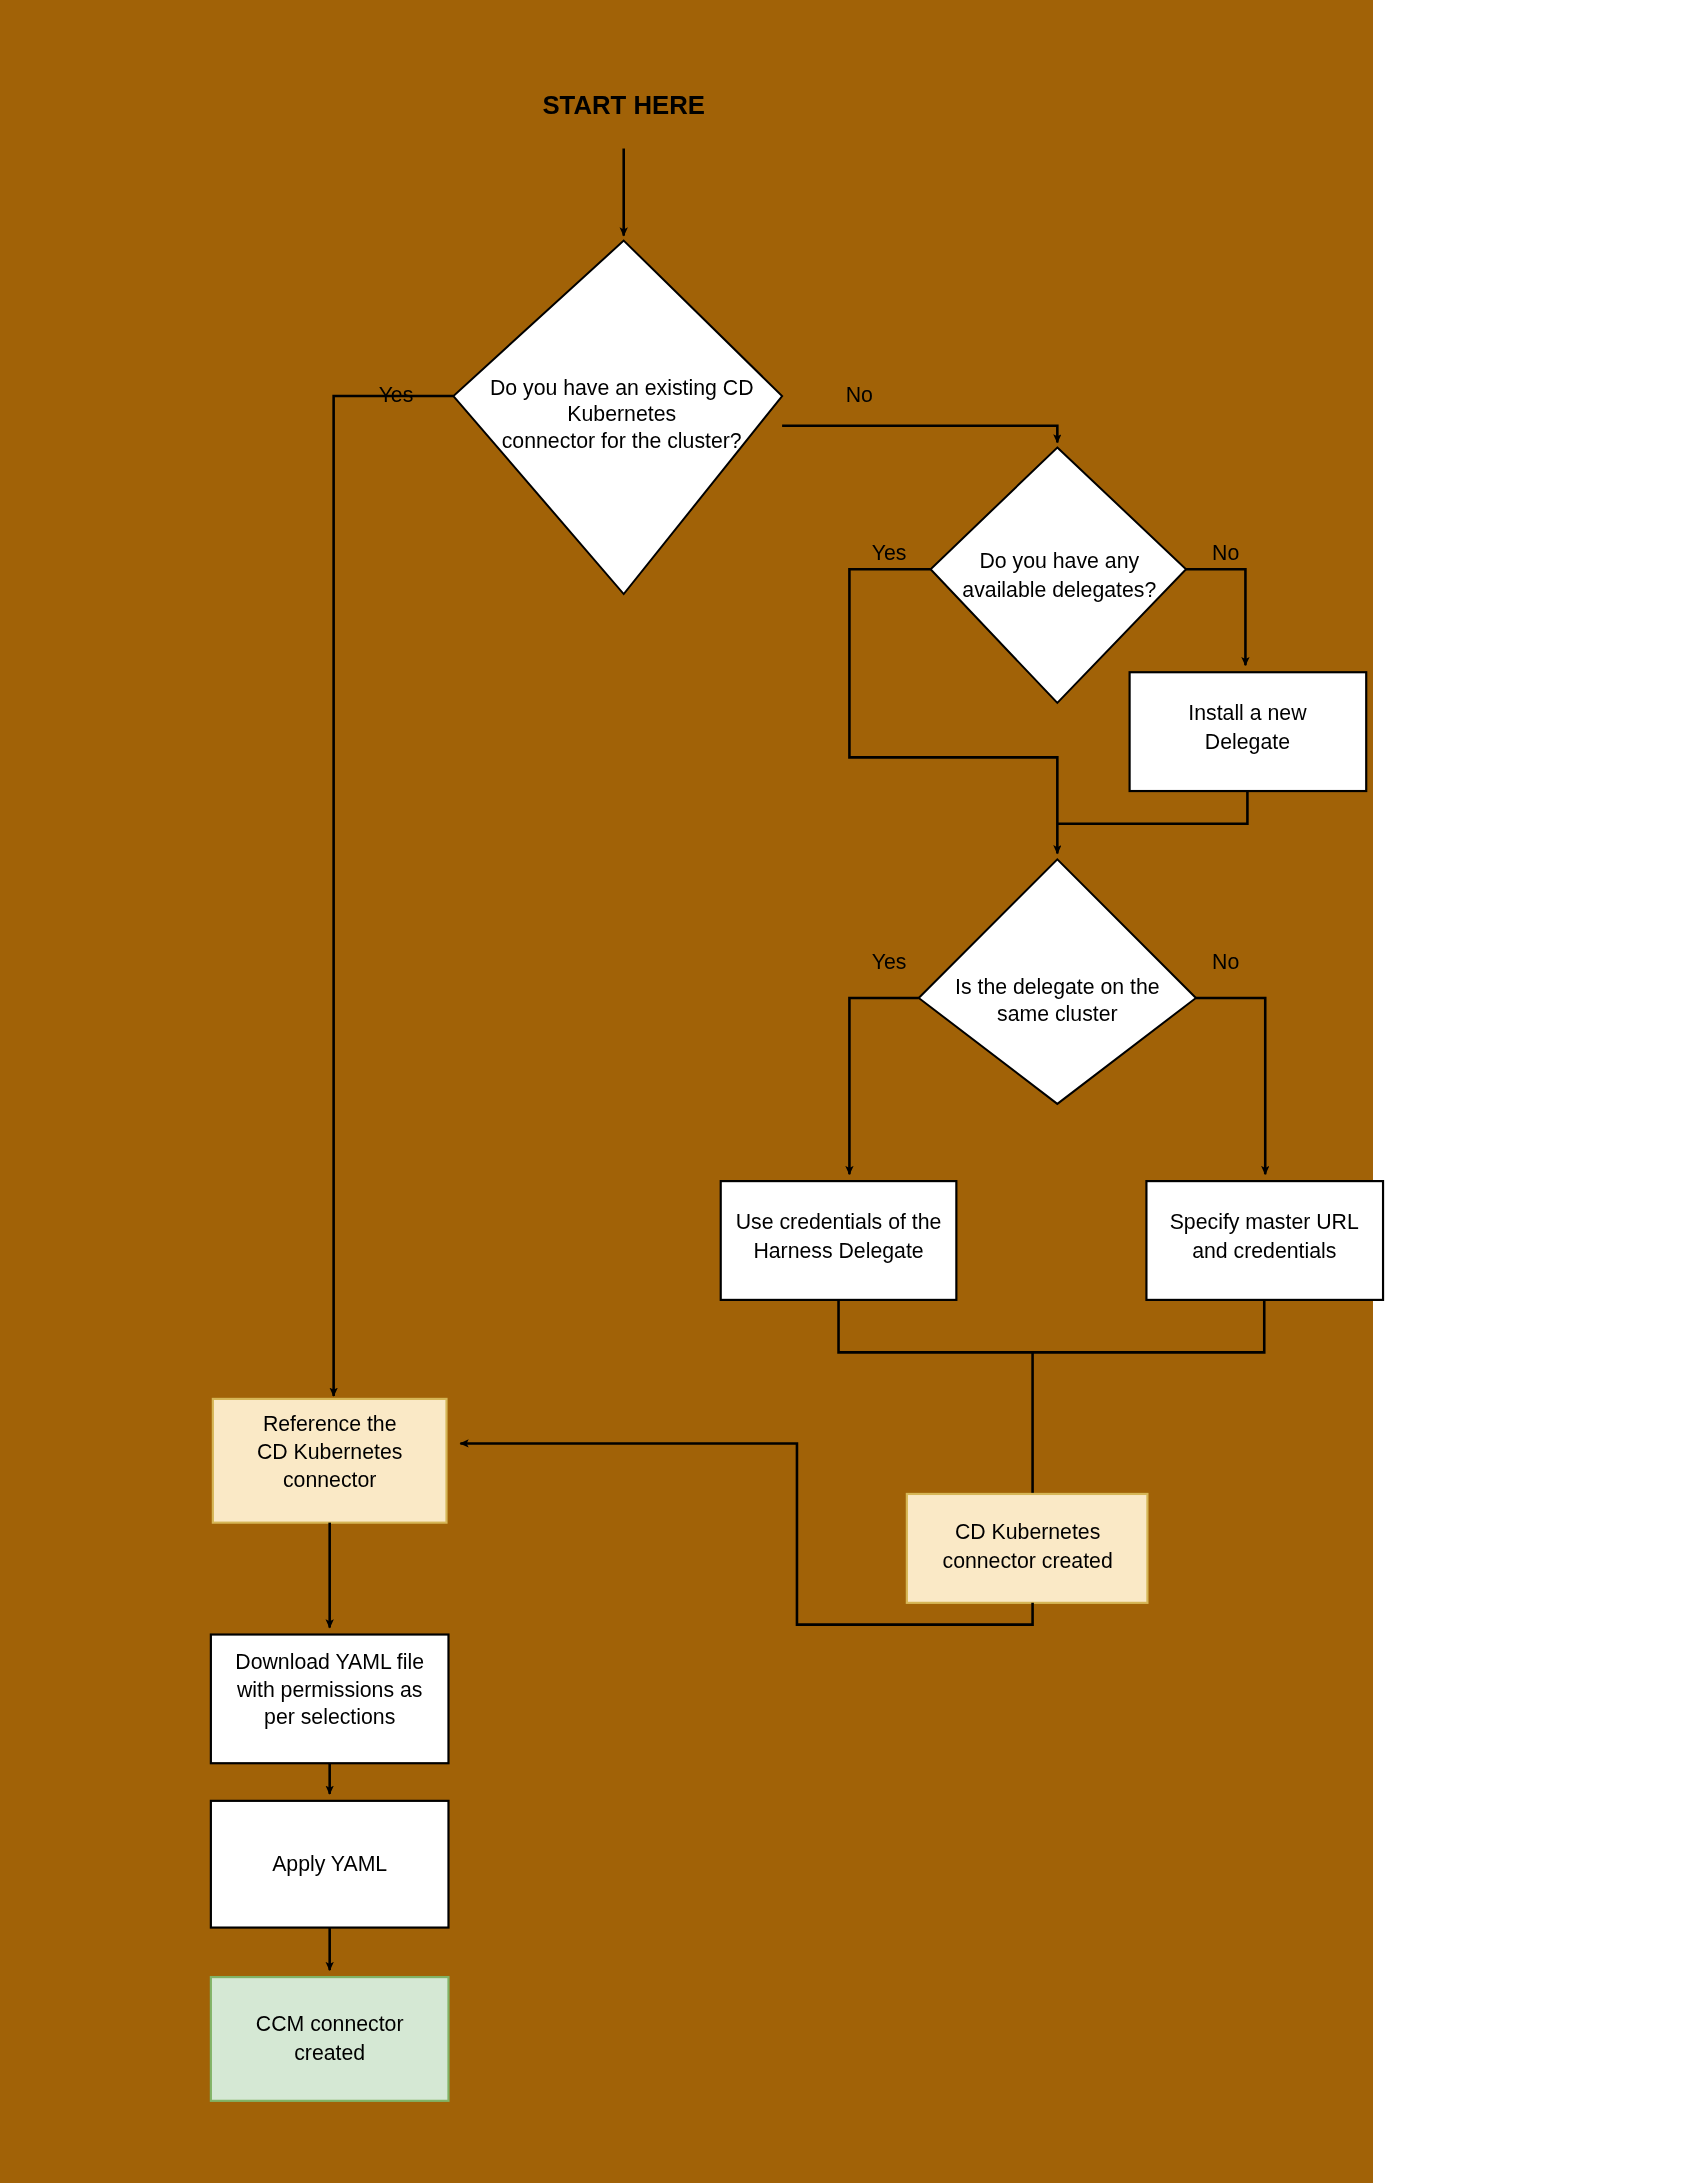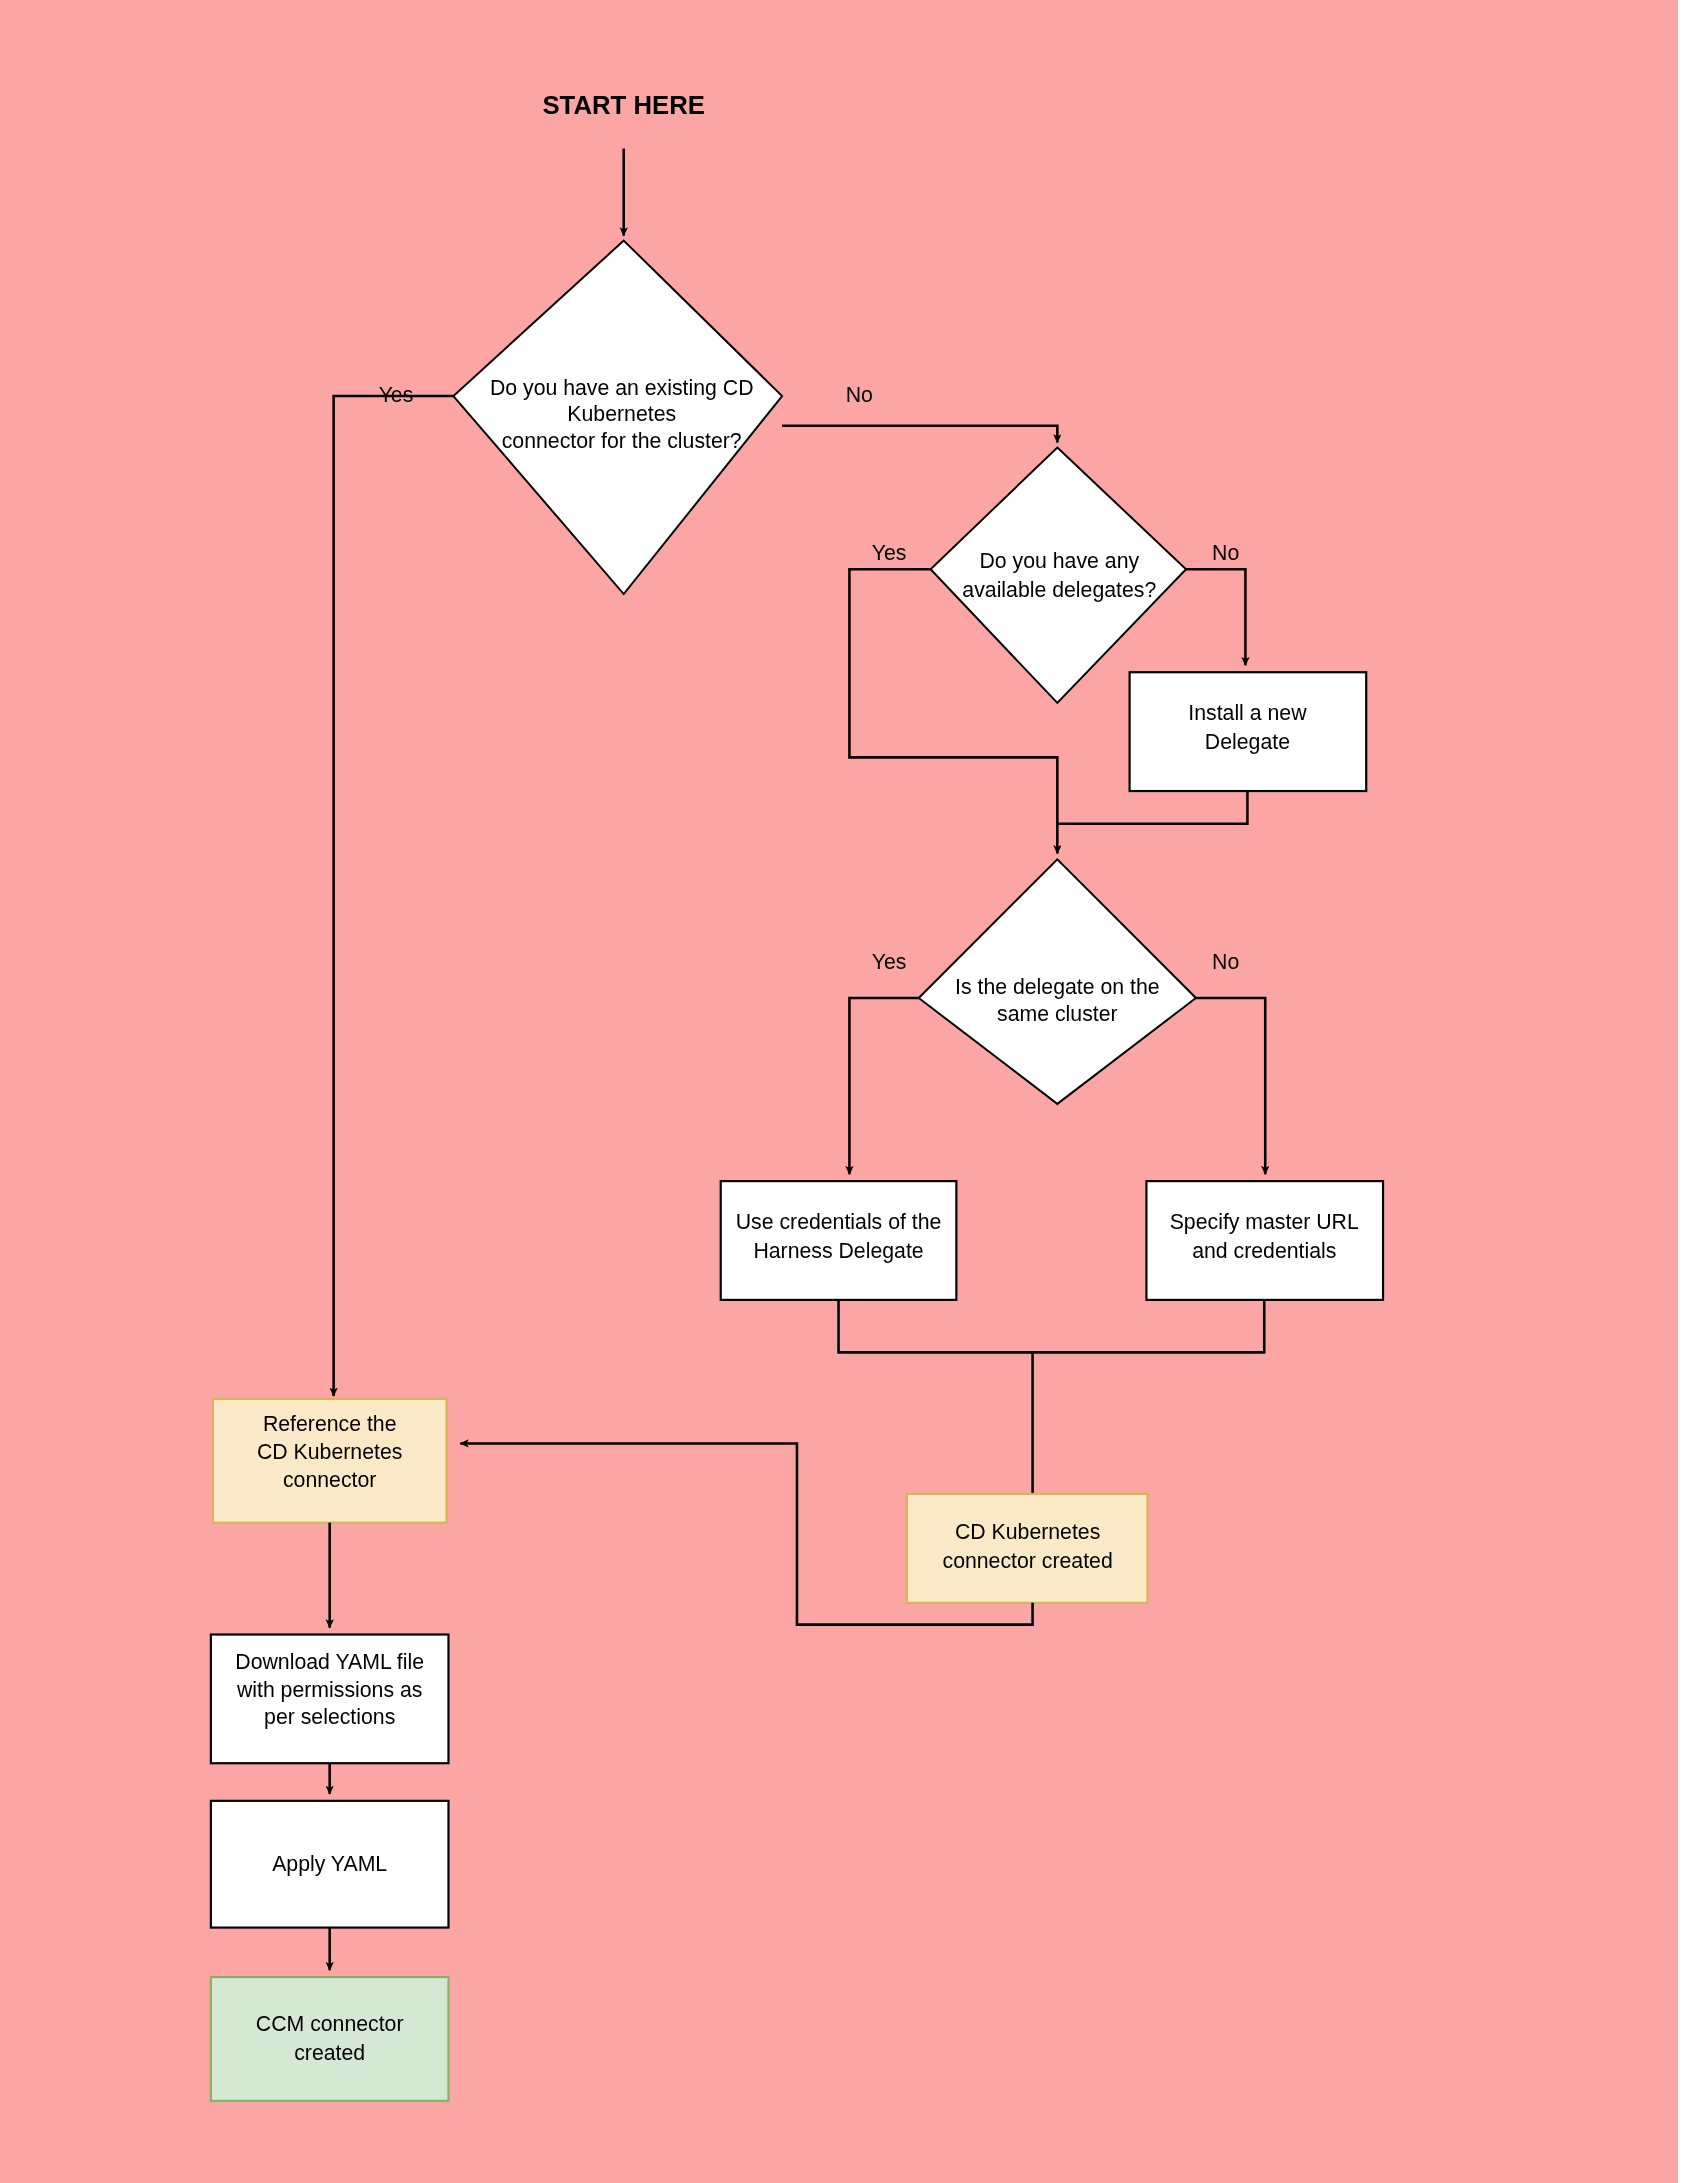--- a/index.html
+++ b/index.html
@@ -9,23 +9,23 @@
     background: #ffffff;
   }
   body {
     width: 1685px;
     height: 2184px;
     font-family: "Liberation Sans", sans-serif;
     overflow: hidden;
   }
   #flow-root {
     position: relative;
-    width: 1678px;
+    width: 1373px;
     height: 2184px;
-    background: #fca5a5;
+    background: #a16207;
   }
   svg#flow-svg {
     position: absolute;
     top: 0;
     left: 0;
     width: 1685px;
     height: 2184px;
     display: block;
   }
   .node-shape {

